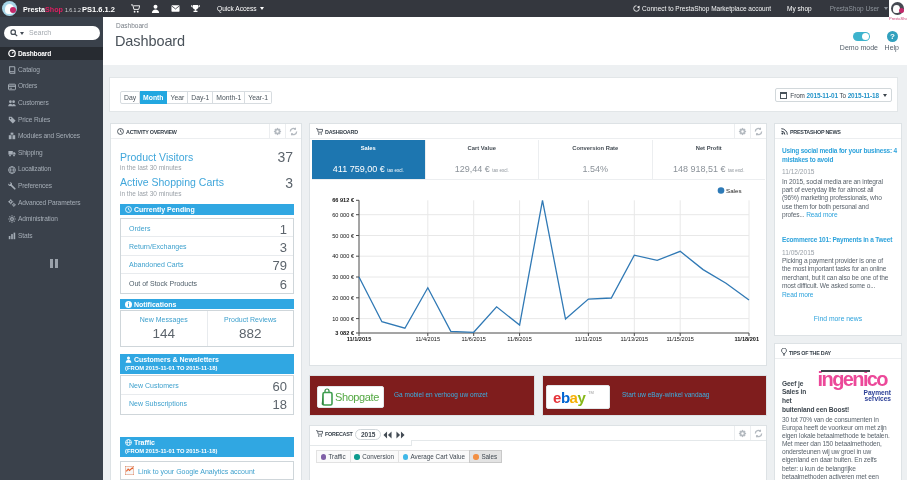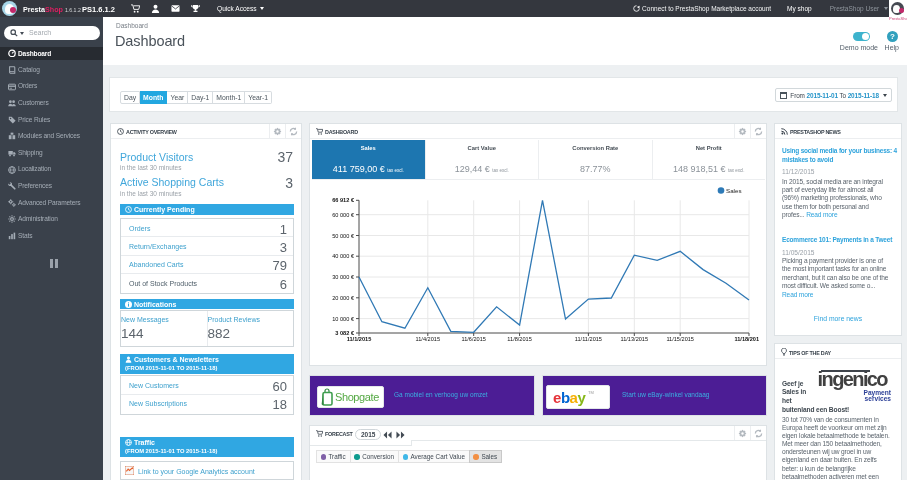--- a/index.html
+++ b/index.html
@@ -78,38 +78,38 @@
 .bluebar { position:absolute; left:9px; width:174px; background:#30a7e2; color:#fff; font-size:7px; font-weight:bold; }
 .bluebar .ttl { padding:2px 0 0 5px; }
 .bluebar .ttl svg { vertical-align:-1px; margin-right:2px; }
 .bluebar .from { font-size:5.8px; font-weight:bold; padding:1.5px 0 0 5px; }
 .ltable { position:absolute; left:9px; width:174px; border:1px solid #cfd6da; background:#fff; }
 .lrow { position:relative; height:18.4px; border-bottom:1px solid #e8ebee; font-size:7px; }
 .lrow:last-child { border-bottom:none; }
 .lrow .k { position:absolute; left:8px; top:5.5px; color:#3da0cd; }
 .lrow .n { position:absolute; right:6px; top:2.5px; font-size:13px; color:#5c646c; }
 .cells2 { position:absolute; left:9px; width:174px; height:37px; border:1px solid #cfd6da; display:flex; }
-.cells2 .c { flex:1; position:relative; }
+.cells2 .c { flex:1; text-align:center; position:relative; }
 .cells2 .c:first-child { border-right:1px solid #e8ebee; }
 .cells2 .k { display:block; margin-top:5px; font-size:7px; color:#3da0cd; }
 .cells2 .n { display:block; margin-top:3px; font-size:13.5px; color:#5c646c; }
 
 
 #p-dash { left:309px; top:123px; width:458px; height:243px; }
 #kpis { position:absolute; left:2px; top:16px; width:453px; height:40px; display:flex; border-bottom:1px solid #eceef0; }
 #kpis .kc { flex:1; position:relative; border-right:1px solid #eceef0; text-align:center; }
 #kpis .kc:last-child { border-right:none; }
 #kpis .lab { position:absolute; top:5px; width:100%; font-size:5.8px; font-weight:bold; color:#454d55; }
 #kpis .val { position:absolute; top:24px; width:100%; font-size:9px; color:#8b9299; white-space:nowrap; }
 #kpis .val .tx { font-size:4.5px; }
 #kpis .kc.sel { background:#1d76b0; }
 #kpis .kc.sel .lab, #kpis .kc.sel .val { color:#fff; }
 
 
-.modcard { position:absolute; background:#4c1d95; border:1px solid #dde2e5; height:41px; }
+.modcard { position:absolute; background:#7f1d1d; border:1px solid #dde2e5; height:41px; }
 #mod-shopgate { left:309px; top:375px; width:226px; }
 #mod-ebay { left:542px; top:375px; width:225px; }
 .modcard .logo { position:absolute; height:22px; border:1px solid #e3e7e9; border-radius:2px; background:#fff; }
 .modcard .mlink { position:absolute; font-size:6.5px; color:#3bb0e3; }
 #sg-ico { position:absolute; left:2px; top:1px; width:14px; height:19px; }
 #sg-txt { position:absolute; left:17px; top:4px; font-size:11px; color:#55a944; letter-spacing:-0.4px; }
 .ebay-l { position:absolute; top:1px; font-size:15px; font-weight:bold; letter-spacing:-1.5px; }
 #ebay-tm { position:absolute; font-size:4px; color:#999; }
 
 
@@ -127,21 +127,21 @@
 #p-news { left:774px; top:123px; width:128px; height:213px; }
 .news-t { position:absolute; left:7px; width:116px; color:#2ea3dc; font-weight:bold; font-size:6.5px; letter-spacing:-0.2px; line-height:8.6px; white-space:nowrap; overflow:hidden; }
 .news-t span { display:block; }
 .news-d { position:absolute; left:7px; color:#9aa1a8; font-size:6.6px; }
 .news-p { position:absolute; left:7px; width:118px; color:#5b646d; font-size:6.6px; letter-spacing:-0.15px; line-height:8.4px; white-space:nowrap; overflow:hidden; }
 .news-p span { display:block; }
 .news-p a { color:#2ea3dc; }
 #findmore { position:absolute; left:0; top:191px; width:100%; text-align:center; font-size:6.8px; color:#2ea3dc; }
 #p-tips { left:774px; top:343px; width:128px; height:140px; }
 #ingen { position:absolute; right:14px; top:26.5px; text-align:right; }
-#ingen .word { font-size:20px; font-weight:bold; color:#404040; letter-spacing:-1.6px; line-height:17px; }
+#ingen .word { font-size:20px; font-weight:bold; color:#ec4899; letter-spacing:-1.6px; line-height:17px; }
 #ingen .bar { position:absolute; left:3px; top:-0.5px; width:49px; height:2.4px; background:#3f444b; }
 #ingen .ps { position:absolute; right:-4px; top:19px; font-size:6.6px; font-weight:bold; color:#2b3f97; line-height:6.6px; }
 .tips-b { position:absolute; left:7px; font-weight:bold; font-size:6.6px; letter-spacing:-0.1px; color:#3f4850; line-height:8.4px; }
 #tips-p { position:absolute; left:7px; top:72px; width:118px; font-size:6.6px; letter-spacing:-0.15px; color:#5b646d; line-height:8.1px; white-space:nowrap; overflow:hidden; }
 #tips-p span { display:block; }
 </style>
 </head>
 <body>
 <div id="page">
 
@@ -491,21 +491,21 @@
       <div class="kc sel">
           <div class="lab">Sales</div>
           <div class="val">411 759,00 € <span class="tx">tax excl.</span></div>
         </div>
       <div class="kc">
           <div class="lab">Cart Value</div>
           <div class="val">129,44 € <span class="tx">tax excl.</span></div>
         </div>
       <div class="kc">
           <div class="lab">Conversion Rate</div>
-          <div class="val">87.77%</div>
+          <div class="val">1.54%</div>
         </div>
       <div class="kc">
           <div class="lab">Net Profit</div>
           <div class="val">148 918,51 € <span class="tx">tax excl.</span></div>
         </div>
     </div>
     <svg id="chart" style="position:absolute; left:0; top:55px;" width="456" height="186" viewBox="0 0 456 186">
         <line x1="49" y1="139.6" x2="439" y2="139.6" stroke="#e8e8e8" stroke-width="1"></line>
         <line x1="49" y1="118.8" x2="439" y2="118.8" stroke="#e8e8e8" stroke-width="1"></line>
         <line x1="49" y1="98" x2="439" y2="98" stroke="#e8e8e8" stroke-width="1"></line>

